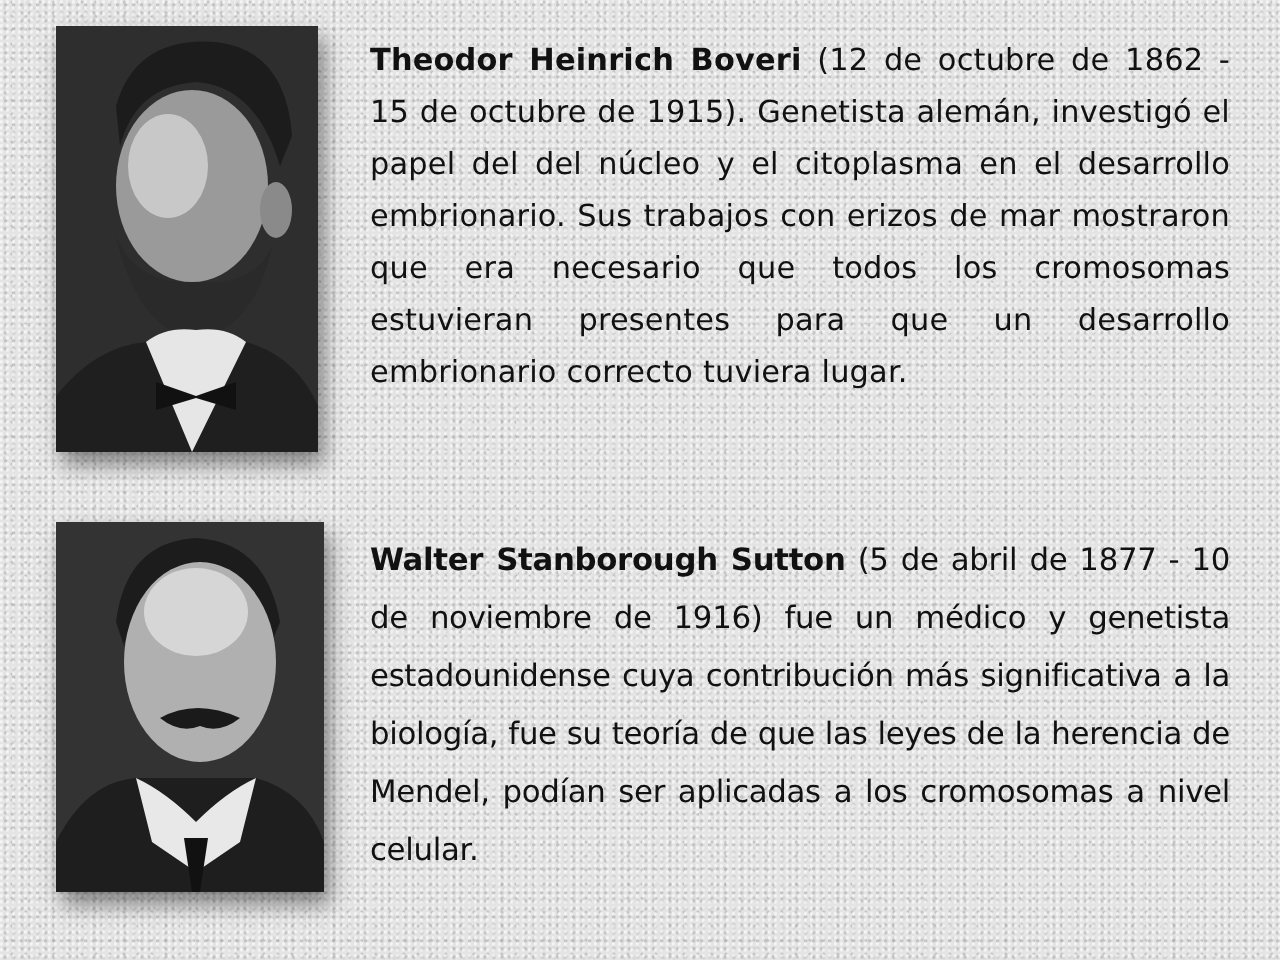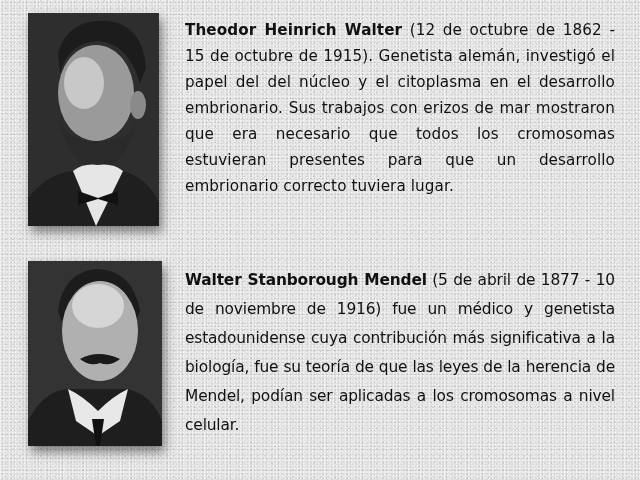--- a/index.html
+++ b/index.html
@@ -45,31 +45,31 @@
     <ellipse cx="56" cy="70" rx="20" ry="26" fill="#c8c8c8"></ellipse>
     <ellipse cx="110" cy="92" rx="8" ry="14" fill="#8a8a8a"></ellipse>
     <path d="M30 105 Q40 150 70 158 Q100 150 108 110 Q100 130 70 128 Q40 130 30 105 Z" fill="#2a2a2a"></path>
     <path d="M0 213 L0 185 Q20 160 45 158 L95 158 Q120 165 131 190 L131 213 Z" fill="#1f1f1f"></path>
     <path d="M45 158 L68 213 L95 158 Q85 150 70 152 Q55 150 45 158 Z" fill="#e6e6e6"></path>
     <path d="M50 178 L70 185 L90 178 L90 192 L70 186 L50 192 Z" fill="#111"></path>
   </svg>
 </div>
 
 <div id="bio-boveri" class="bio">
-  <span class="name">Theodor Heinrich Walter</span><span> (12 de octubre de 1862 - 15 de octubre de 1915). Genetista alemán, investigó el papel del del  núcleo y el citoplasma en el desarrollo embrionario. Sus trabajos con erizos de mar mostraron que era necesario que todos los cromosomas estuvieran presentes para que un desarrollo embrionario correcto tuviera lugar.</span>
+  <span class="name">Theodor Heinrich Boveri</span><span> (12 de octubre de 1862 - 15 de octubre de 1915). Genetista alemán, investigó el papel del del  núcleo y el citoplasma en el desarrollo embrionario. Sus trabajos con erizos de mar mostraron que era necesario que todos los cromosomas estuvieran presentes para que un desarrollo embrionario correcto tuviera lugar.</span>
 </div>
 
 <div id="photo-sutton" class="photo" title="Retrato de Walter Stanborough Sutton">
   <svg viewBox="0 0 134 185" preserveAspectRatio="none">
     <rect width="134" height="185" fill="#333"></rect>
     <path d="M30 50 Q35 10 70 8 Q105 10 112 50 L108 60 Q100 25 70 22 Q42 25 34 62 Z" fill="#1c1c1c"></path>
     <ellipse cx="72" cy="70" rx="38" ry="50" fill="#b0b0b0"></ellipse>
     <ellipse cx="70" cy="45" rx="26" ry="22" fill="#d6d6d6"></ellipse>
     <path d="M52 98 Q70 88 92 98 Q82 106 72 102 Q62 106 52 98 Z" fill="#1a1a1a"></path>
     <path d="M0 185 L0 160 Q15 130 40 128 L100 128 Q125 135 134 160 L134 185 Z" fill="#1e1e1e"></path>
     <path d="M40 128 Q55 135 70 150 Q85 135 100 128 L92 160 L70 175 L48 160 Z" fill="#e8e8e8"></path>
     <path d="M64 158 L76 158 L72 185 L68 185 Z" fill="#111"></path>
   </svg>
 </div>
 
 <div id="bio-sutton" class="bio">
-  <span class="name">Walter Stanborough Mendel</span><span> (5 de abril de 1877 - 10 de  noviembre de 1916) fue un médico  y  genetista estadounidense cuya contribución más significativa a la biología,  fue su  teoría  de que  las leyes de la herencia de Mendel,  podían ser aplicadas a los cromosomas a nivel celular.</span>
+  <span class="name">Walter Stanborough Sutton</span><span> (5 de abril de 1877 - 10 de  noviembre de 1916) fue un médico  y  genetista estadounidense cuya contribución más significativa a la biología,  fue su  teoría  de que  las leyes de la herencia de Mendel,  podían ser aplicadas a los cromosomas a nivel celular.</span>
 </div>
 
 </body></html>

